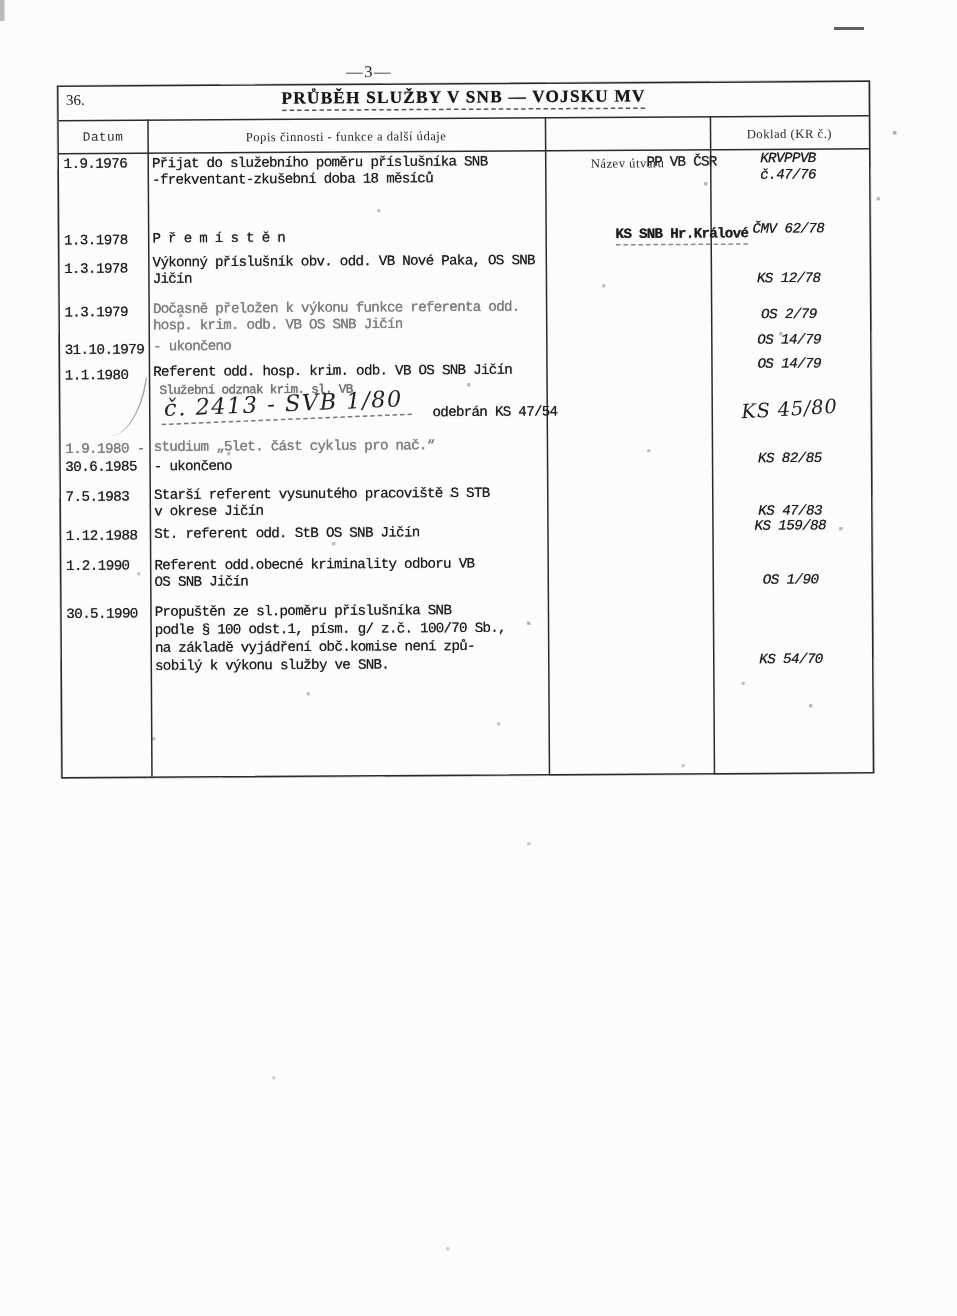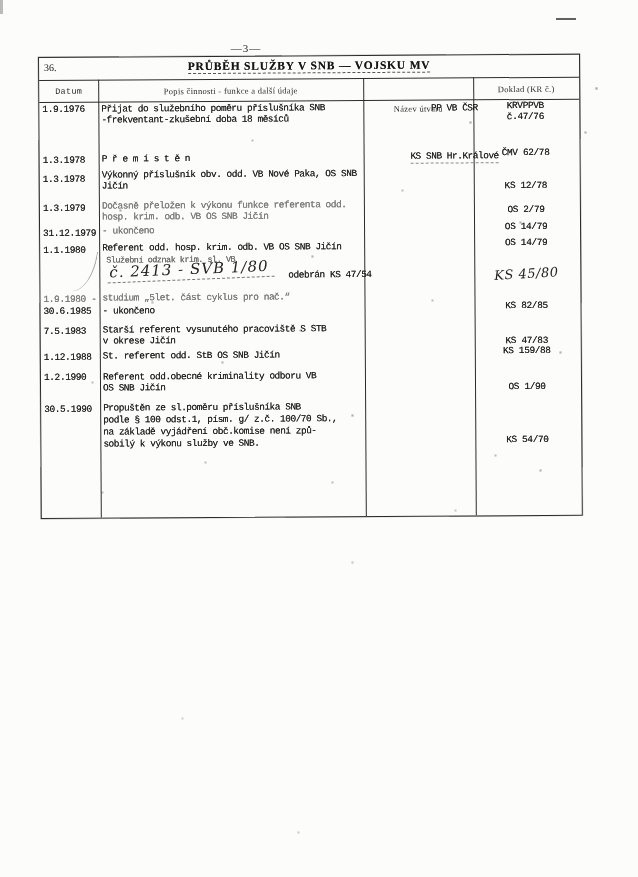--- a/index.html
+++ b/index.html
@@ -36,33 +36,33 @@
   .hc4{left:434px;width:106px;}
 
   .vl{position:absolute;top:22px;bottom:0;width:0;border-left:1.2px solid #2b2b2b;}
   .vl1{left:59px;} .vl2{left:324px;} .vl3{left:434px;}
 
   .tbody{position:absolute;left:0;top:43px;width:540px;height:417px;font-size:9.5px;}
   .tbody div{position:absolute;white-space:nowrap;text-shadow:0 0 .5px rgba(25,25,25,.75);}
   .d{left:3px;width:56px;letter-spacing:-.4px;}
   .t{left:62px;letter-spacing:-.5px;}
   .u{left:326px;width:106px;text-align:center;letter-spacing:-.5px;padding-left:36px;}
-  .k{left:436px;width:100px;text-align:center;letter-spacing:-.4px;}
+  .k{left:436px;width:100px;text-align:center;letter-spacing:-.4px;font-style:italic;}
   .faint{color:#6a6a6a;text-shadow:none;opacity:.85;}
   .stamp{color:#757575;font-size:8.5px;text-shadow:none;}
   .hand{
     font-family:"DejaVu Serif",serif;font-style:italic;font-size:15px;color:#242220;
     transform:rotate(-2deg);letter-spacing:1px;border-bottom:1px dashed #777;
     padding:0 6px 1px 2px;text-shadow:none !important;
   }
   .hand-k{
     font-family:"DejaVu Serif",serif;font-style:italic;font-size:13px;color:#242220;
     transform:rotate(-3deg);letter-spacing:.5px;text-shadow:none !important;
   }
-  .u-dash{border-bottom:1px dashed #8a8a8a;padding-bottom:1px;}
+  .u-dash{border-bottom:1px dashed #8a8a8a;padding-bottom:1px;font-weight:bold;}
   .pen-stroke{
     position:absolute;left:72px;top:250px;width:22px;height:42px;
     border-right:1.6px solid rgba(80,80,80,.5);border-radius:0 0 85% 0/0 0 95% 0;
     transform:rotate(9deg);
   }
   .noise{
     position:absolute;left:0;top:0;width:1px;height:1px;background:transparent;
     box-shadow:
       120px 210px 0 .6px rgba(0,0,0,.30), 300px 330px 0 .5px rgba(0,0,0,.28),
       470px 122px 0 .6px rgba(0,0,0,.30), 205px 462px 0 .5px rgba(0,0,0,.26),
@@ -125,21 +125,21 @@
       <div class="d" style="top:73px">1.3.1978</div>
       <div class="t" style="top:69px">Výkonný příslušník obv. odd. VB Nové Paka, OS SNB</div>
       <div class="t" style="top:80px">Jičín</div>
       <div class="k" style="top:82px">KS 12/78</div>
 
       <div class="d" style="top:102px">1.3.1979</div>
       <div class="t faint" style="top:100px">Dočasně přeložen k výkonu funkce referenta odd.</div>
       <div class="t faint" style="top:111px">hosp. krim. odb. VB OS SNB Jičín</div>
       <div class="k" style="top:106px">OS 2/79</div>
 
-      <div class="d" style="top:127px">31.12.1979</div>
+      <div class="d" style="top:127px">31.10.1979</div>
       <div class="t faint" style="top:125px">- ukončeno</div>
       <div class="k" style="top:123px">OS 14/79</div>
 
       <div class="d" style="top:144px">1.1.1980</div>
       <div class="t" style="top:142px">Referent odd. hosp. krim. odb. VB OS SNB Jičín</div>
       <div class="k" style="top:139px">OS 14/79</div>
 
       <div class="t stamp" style="top:155px;left:66px">Služební odznak krim. sl. VB</div>
       <div class="t hand" style="top:160px;left:67px">č. 2413 - SVB 1/80</div>
       <div class="t" style="top:170px;left:248px">odebrán KS 47/54</div>

